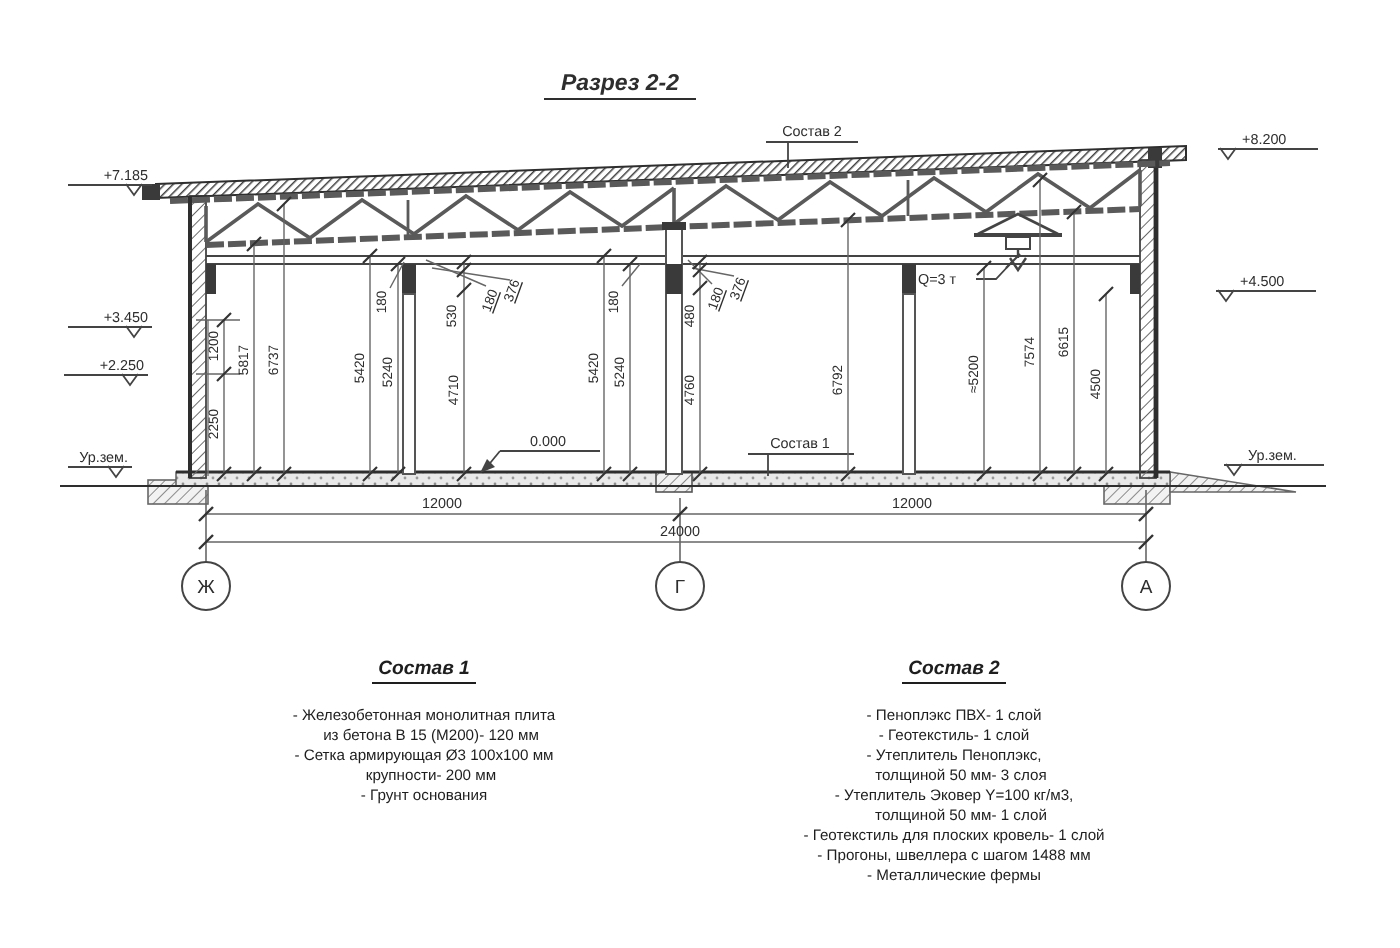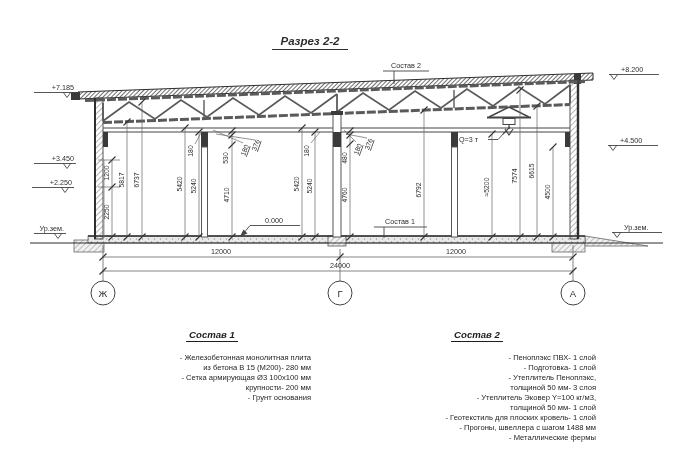--- a/index.html
+++ b/index.html
@@ -9,21 +9,21 @@
   .dim{font-size:6.8px;}
   .lev{font-size:7.2px;}
   .lbl{font-size:7.2px;}
   .grid-letter{font-size:9.5px;}
   .ttl{font-size:11.5px;font-style:italic;font-weight:bold;}
   .comp-list{position:absolute;font-size:7.6px;line-height:10px;color:#1e1e1e;}
   #comp1{left:113px;top:330px;width:198px;}
   #comp2{left:358px;top:330px;width:238px;}
   .comp-title{text-align:center;font-style:italic;font-size:9.6px;font-weight:bold;margin-bottom:13px;}
   .comp-title span{border-bottom:1px solid #1e1e1e;padding:0 3px 1px;}
-  .row{display:flex;justify-content:flex-end;}
+  .row{display:flex;justify-content:center;}
   .row .v{white-space:nowrap;}
   .ind{padding-left:7px;}
 </style>
 </head>
 <body>
 
 <div id="page">
 
 <svg width="700" height="330" viewBox="0 0 700 330">
   <defs>
@@ -277,21 +277,21 @@
 </svg>
 
 
 <div class="comp-list" id="comp1">
   <div class="comp-title"><span>Состав 1</span></div>
   <div class="row">
         <span class="t">- Железобетонная  монолитная плита</span>
       </div>
   <div class="row">
         <span class="t ind">из бетона В 15 (М200)</span>
-        <span class="v">- 280 мм</span>
+        <span class="v">- 120 мм</span>
       </div>
   <div class="row">
         <span class="t">- Сетка армирующая Ø3 100x100 мм</span>
       </div>
   <div class="row">
         <span class="t ind">крупности</span>
         <span class="v">- 200 мм</span>
       </div>
   <div class="row">
         <span class="t">- Грунт основания</span>
@@ -299,21 +299,21 @@
 </div>
 
 
 <div class="comp-list" id="comp2">
   <div class="comp-title"><span>Состав 2</span></div>
   <div class="row">
         <span class="t">- Пеноплэкс ПВХ</span>
         <span class="v">- 1 слой</span>
       </div>
   <div class="row">
-        <span class="t">- Подготовка</span>
+        <span class="t">- Геотекстиль</span>
         <span class="v">- 1 слой</span>
       </div>
   <div class="row">
         <span class="t">- Утеплитель Пеноплэкс,</span>
       </div>
   <div class="row">
         <span class="t ind">толщиной 50 мм</span>
         <span class="v">- 3 слоя</span>
       </div>
   <div class="row">

